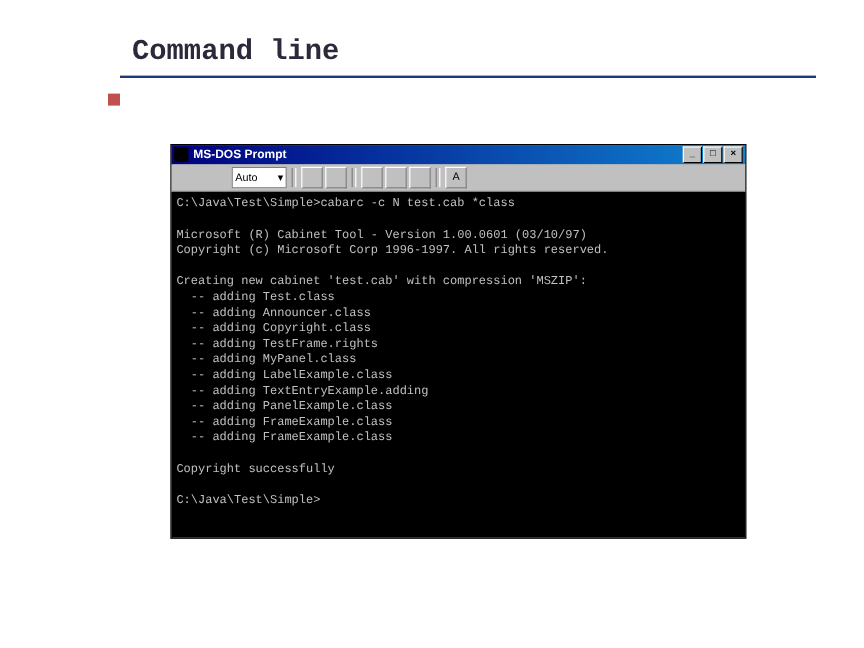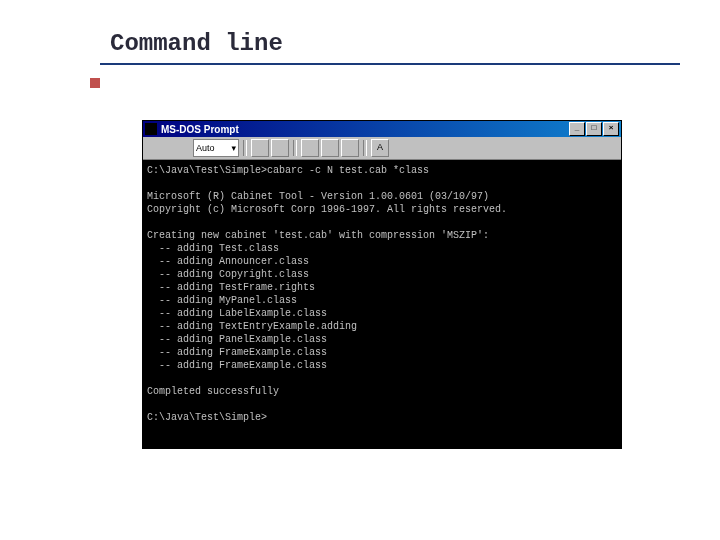--- a/index.html
+++ b/index.html
@@ -179,17 +179,17 @@
 <span>  -- adding Announcer.class</span>
 <span>  -- adding Copyright.class</span>
 <span>  -- adding TestFrame.rights</span>
 <span>  -- adding MyPanel.class</span>
 <span>  -- adding LabelExample.class</span>
 <span>  -- adding TextEntryExample.adding</span>
 <span>  -- adding PanelExample.class</span>
 <span>  -- adding FrameExample.class</span>
 <span>  -- adding FrameExample.class</span>
 <span></span>
-<span>Completed successfully</span>
+<span>Copyright successfully</span>
 <span></span>
 <span>C:\Java\Test\Simple&gt;</span></div>
   </div>
 </div>
 
 </body></html>

